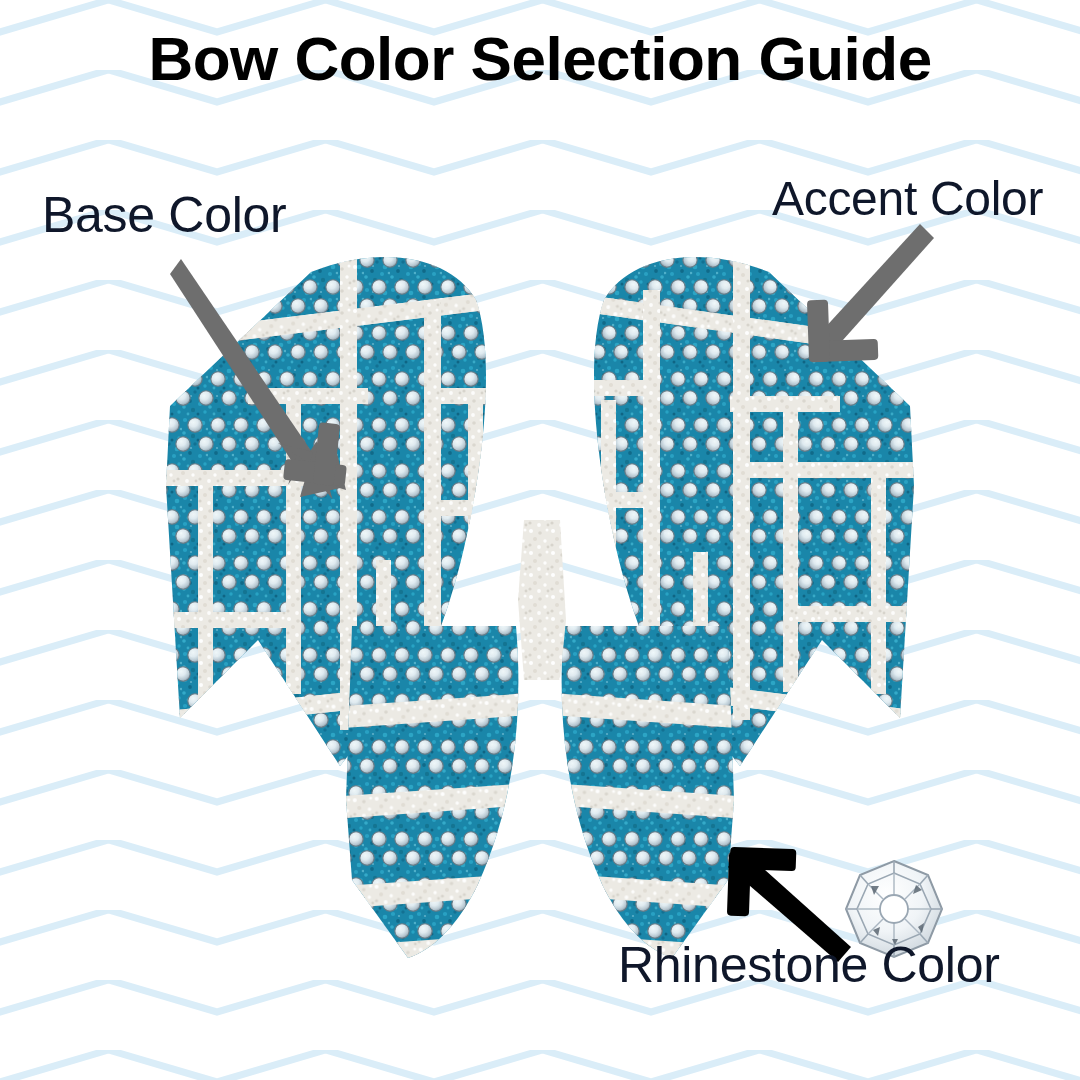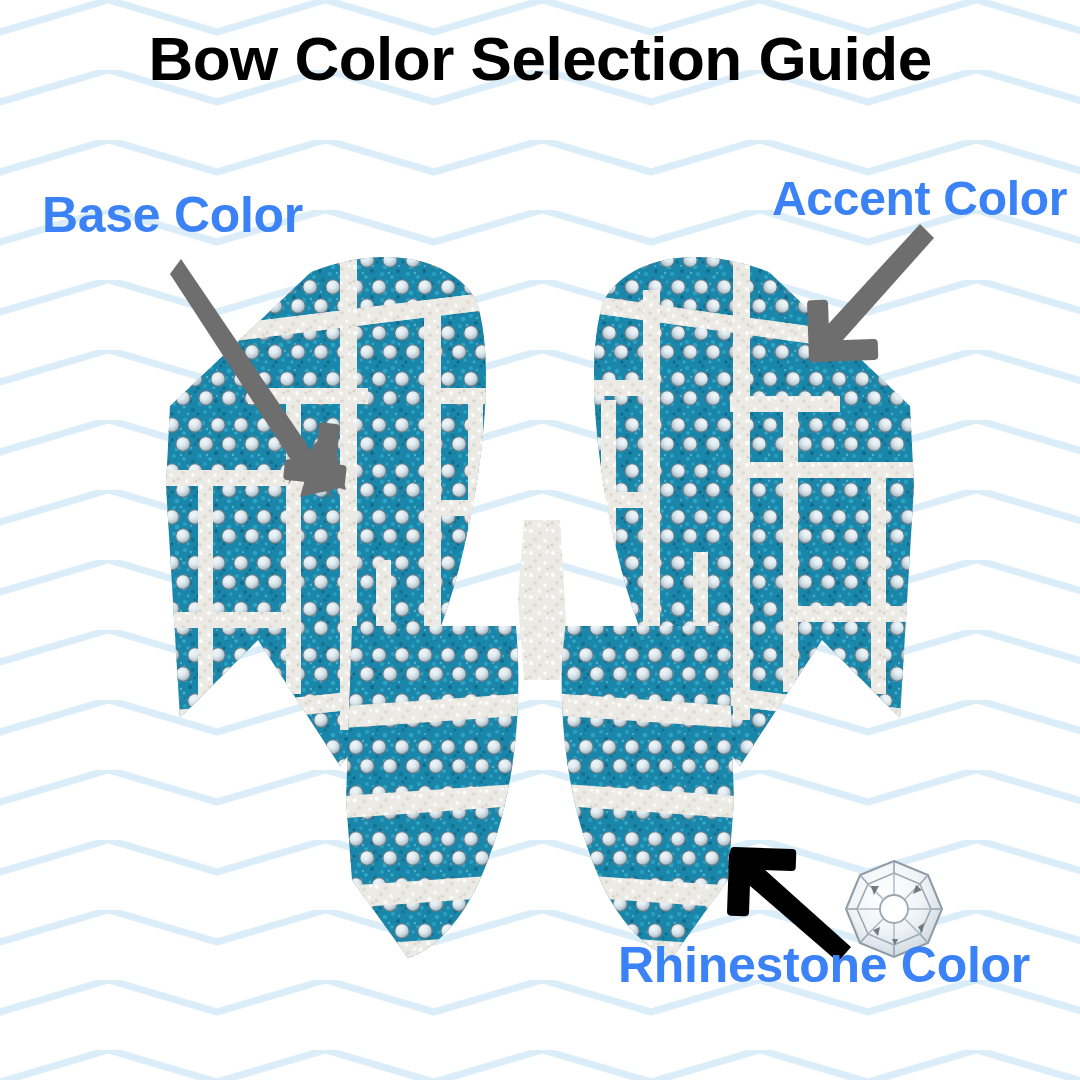--- a/index.html
+++ b/index.html
@@ -38,22 +38,22 @@
     color: #000000;
     line-height: 1.05;
     white-space: nowrap;
   }
 
   
   .callout-label {
     position: absolute;
     z-index: 6;
     font-family: "Liberation Sans", sans-serif;
-    font-weight: bold;
-    color: #3b82f6;
+    font-weight: normal;
+    color: #0f172a;
     white-space: nowrap;
     line-height: 1;
     text-align: center;
   }
   #label-base {
     left: 42px;
     top: 190px;
     font-size: 50px;
     letter-spacing: -0.3px;
   }

